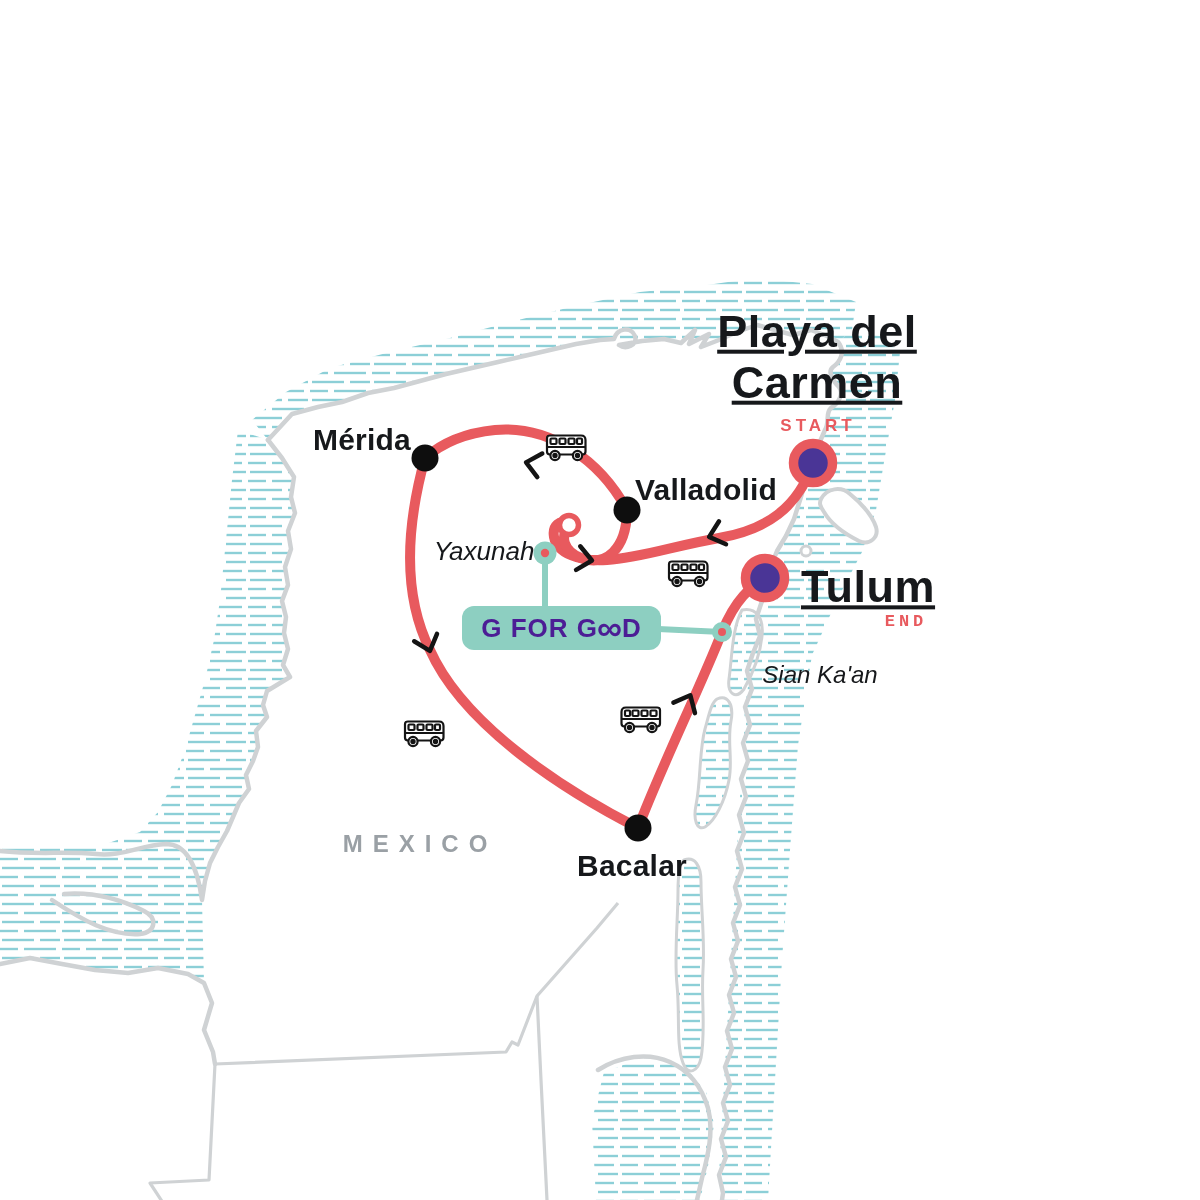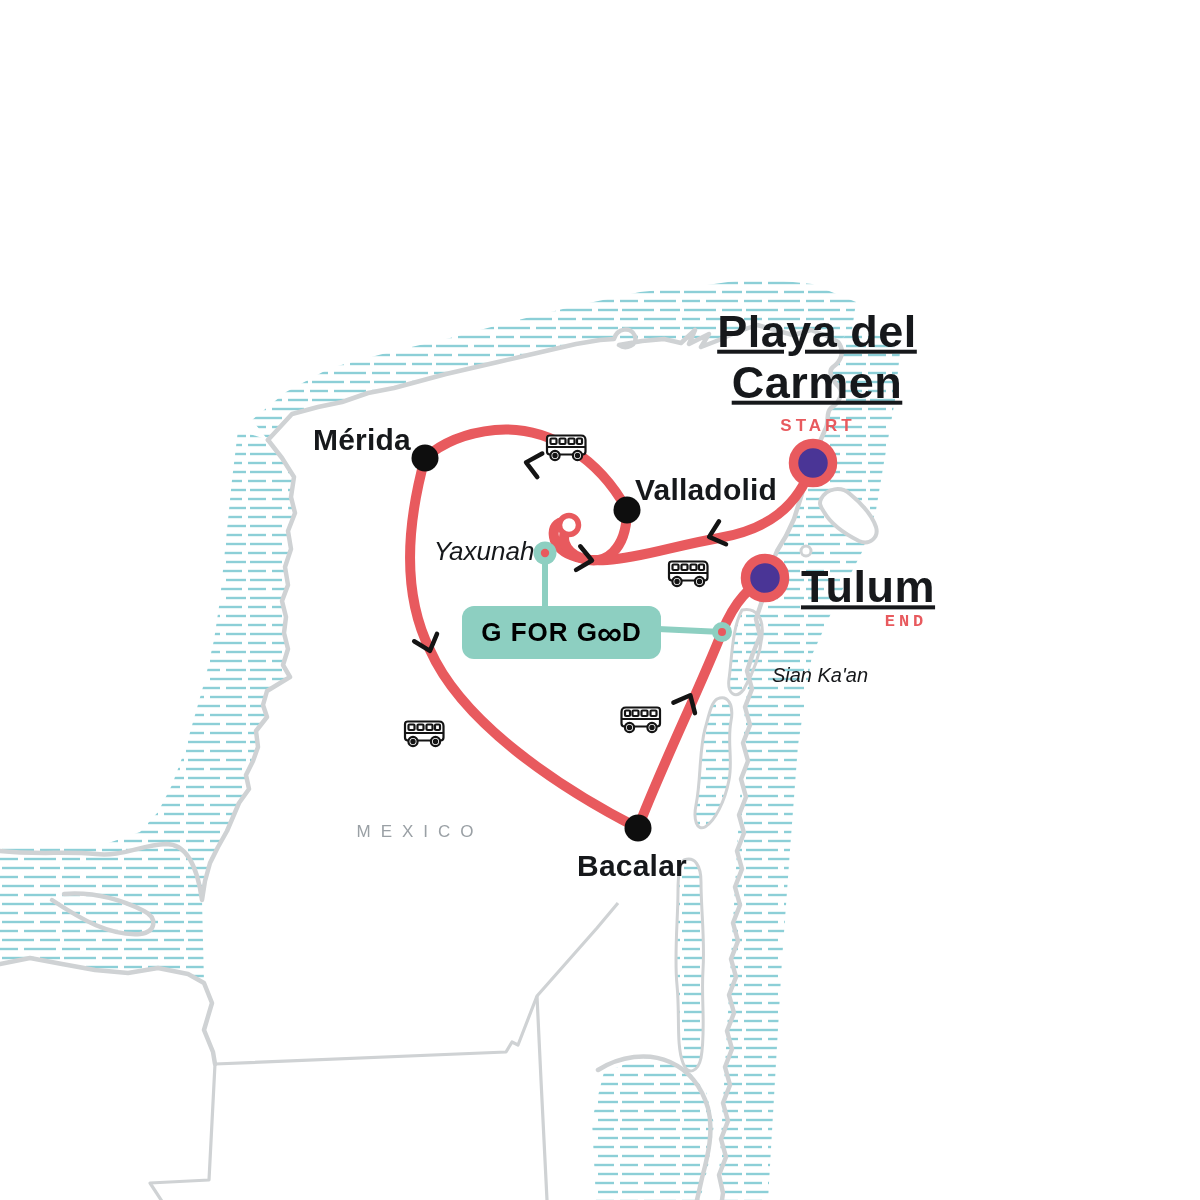--- a/index.html
+++ b/index.html
@@ -8,25 +8,25 @@
   }
   html,body{margin:0;padding:0;background:#fff;}
   #stage{position:relative;width:1200px;height:1200px;background:#fff;overflow:hidden;
          font-family:"Liberation Sans",sans-serif;}
   #mapsvg{position:absolute;left:0;top:0;}
   .lbl{position:absolute;transform:translate(-50%,-50%);white-space:nowrap;text-align:center;color:var(--ink);}
   .city{font-size:30px;font-weight:700;letter-spacing:.2px;}
   .bigcity{font-size:45px;font-weight:700;line-height:1.14;letter-spacing:.5px;text-decoration:underline;}
   .tag{font-size:17px;font-weight:700;letter-spacing:4px;color:var(--route);}
   .poi{font-style:italic;font-size:26px;line-height:1.2;font-weight:400;}
-  .poi-sm{font-style:italic;font-size:20px;line-height:1.22;font-weight:400;}
-  .country{font-size:17px;letter-spacing:10px;color:var(--muted);font-weight:400;}
-  #badge{position:absolute;left:462px;top:606px;width:199px;height:53px;background:var(--teal);
+  .poi-sm{font-style:italic;font-size:24px;line-height:1.22;font-weight:400;}
+  .country{font-size:24px;letter-spacing:10px;color:var(--muted);font-weight:700;margin-top:12px;}
+  #badge{position:absolute;left:462px;top:606px;width:199px;height:44px;background:var(--teal);
          border-radius:12px;display:flex;align-items:center;justify-content:center;
-         color:#000000;font-weight:700;font-size:26px;letter-spacing:1px;}
+         color:#4c1d95;font-weight:700;font-size:26px;letter-spacing:1px;}
   #badge .inf{font-size:1.35em;line-height:0;vertical-align:-0.07em;margin:0 -1px;}
 </style>
 </head>
 <body>
 
 <div id="stage">
 
 <svg id="mapsvg" width="1200" height="1200" viewBox="0 0 1200 1200">
   <defs>
     <pattern id="hatch" width="62" height="18" patternUnits="userSpaceOnUse">

